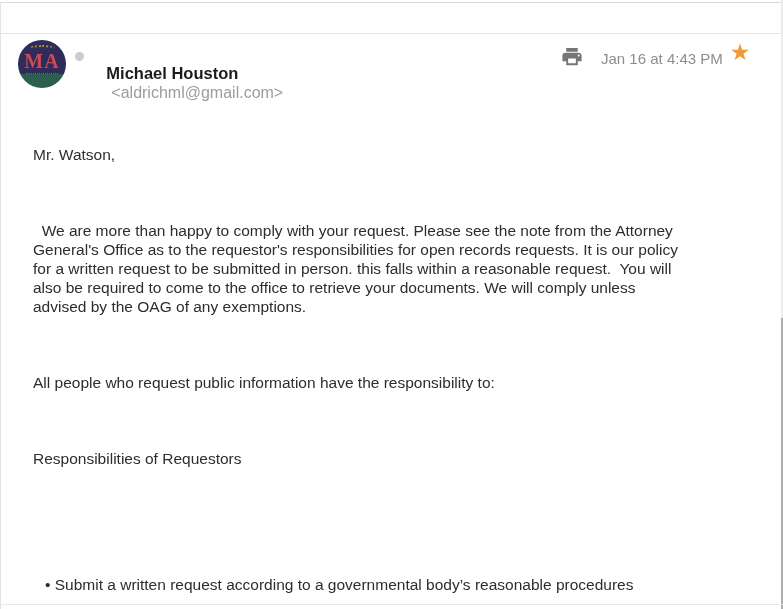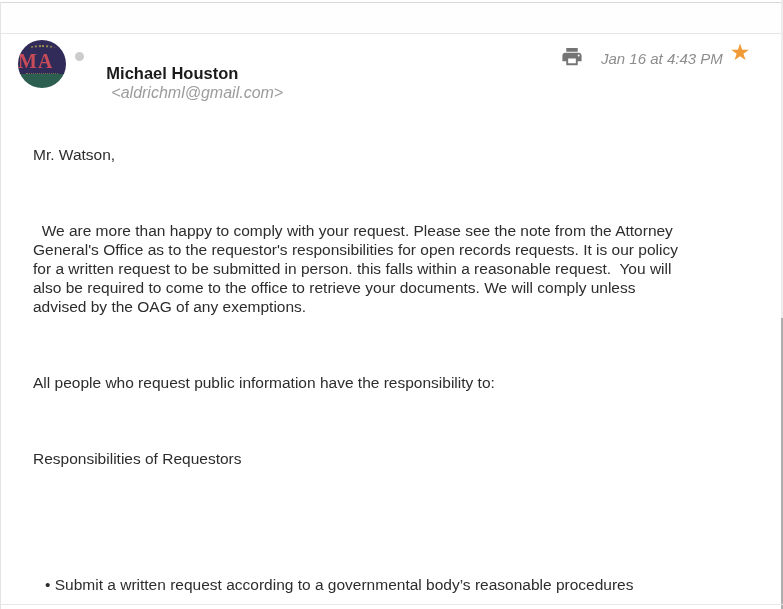--- a/index.html
+++ b/index.html
@@ -21,45 +21,45 @@
 
   .top-strip { position:absolute; top:3px; left:0; right:0; height:30px; background:#fefefe; }
 
   
   .avatar {
     position:absolute; left:18px; top:40px; width:48px; height:48px;
     border-radius:50%; overflow:hidden;
     background:linear-gradient(180deg, #302b58 0%, #302b58 71%, #2d5f50 71%, #2d5f50 100%);
   }
   .avatar-initials {
-    position:absolute; left:0; right:0; top:10px; 
+    position:absolute; left:0; right:0; top:10px; text-align:center;
     font-family:"Liberation Serif", serif; font-weight:bold; font-size:20px;
     letter-spacing:1px;
   }
   .avatar-arc {
     position:absolute; top:5px; left:11px; right:11px; height:5px;
     border-top:2px dotted #d8c24a; border-radius:50%; opacity:.65;
   }
   .avatar-arc2 {
     position:absolute; top:33px; left:8px; right:8px; height:2px;
     border-top:1px dotted #c9b64b; opacity:.5;
   }
   .presence-dot {
     position:absolute; left:75px; top:52px; width:9px; height:9px;
     border-radius:50%; background:#cccccc;
   }
   .sender-line { position:absolute; left:88px; top:45px; font-size:16.5px; white-space:pre; }
   .sender-name  { font-weight:bold; color:#1c1c1c; }
-  .sender-email { font-weight:normal; color:#9c9c9c; font-size:16px; margin-left:5px;font-style:italic; }
+  .sender-email { font-weight:normal; color:#9c9c9c; font-size:16px; margin-left:5px; }
   .to-line { position:absolute; left:88px; top:69px; font-size:15.5px; white-space:pre; }
   .to-label { font-weight:bold; color:#7b7b7b; }
   .to-recipients { color:#3d3d3d; margin-left:5px; }
 
   .print-button { position:absolute; left:560px; top:45px; width:24px; height:23px; cursor:pointer; }
-  .timestamp { position:absolute; left:601px; top:50px; font-size:15px; color:#8d8d8d;font-style:italic; }
+  .timestamp { position:absolute; left:601px; top:50px; font-size:15px; color:#8d8d8d; }
   .star-button {
     position:absolute; left:727px; top:39px; width:26px; height:26px;
     font-size:23px; line-height:26px; text-align:center; cursor:pointer;
   }
 
   
   .email-body {
     position:absolute; left:33px; top:107px; width:720px;
     font-size:15.5px; line-height:19px; color:#2d2d2d;
     white-space:pre-wrap;

